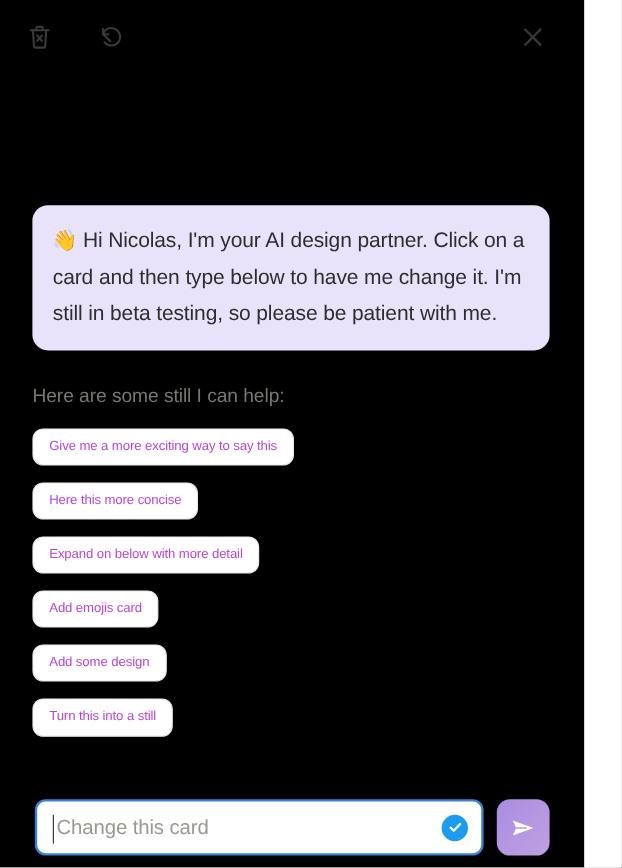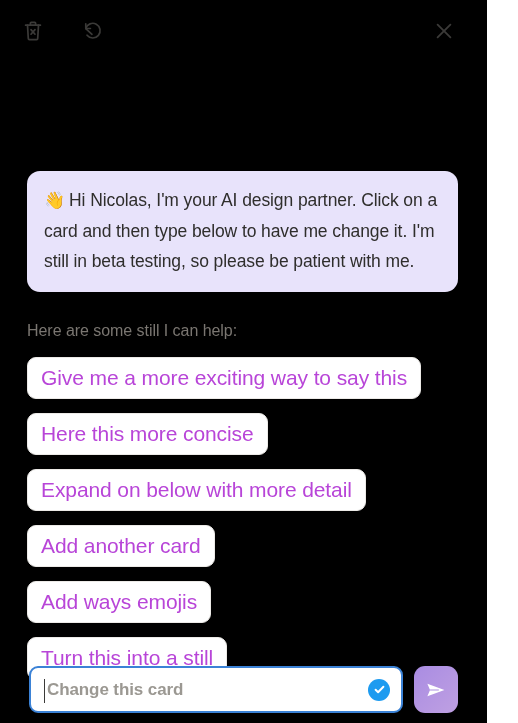--- a/index.html
+++ b/index.html
@@ -123,21 +123,21 @@
     align-items: flex-start;
     gap: 14px;
   }
   .chip {
     display: inline-flex;
     align-items: center;
     background: #ffffff;
     border: 1px solid #eceae7;
     border-radius: 9px;
     padding: 8px 13px 9px 13px;
-    font-size: 21px;
+    font-size: 11px;
     color: #b845d8;
     letter-spacing: -0.1px;
     cursor: pointer;
     font-family: "Liberation Sans", sans-serif;
     line-height: 1.1;
     white-space: nowrap;
   }
 
   
   .composer {
@@ -175,21 +175,20 @@
   .text-input {
     width: 100%;
     border: 0;
     outline: 0;
     background: transparent;
     font-family: "Liberation Sans", sans-serif;
     font-size: 17px;
     color: #2f2e2c;
     letter-spacing: -0.1px;
     padding: 0 0 0 3px;
-    font-weight: bold;
   }
   .text-input::placeholder {
     color: #9b9892;
     opacity: 1;
   }
   .check-badge {
     position: absolute;
     right: 11px;
     top: 50%;
     transform: translateY(-50%);
@@ -269,22 +268,22 @@
       <div class="bubble">
         <span class="wave">👋</span><span>Hi Nicolas, I'm your AI design partner. Click on a card and then type below to have me change it. I'm still in beta testing, so please be patient with me.</span>
       </div>
 
       <div class="helper-label">Here are some still I can help:</div>
 
       <div class="chips">
         <button class="chip">Give me a more exciting way to say this</button>
         <button class="chip">Here this more concise</button>
         <button class="chip">Expand on below with more detail</button>
-        <button class="chip">Add another card</button>
-        <button class="chip">Add ways emojis</button>
+        <button class="chip">Add emojis card</button>
+        <button class="chip">Add some design</button>
         <button class="chip">Turn this into a still</button>
       </div>
 
     </div>
 
     <div class="composer">
 
       <div class="input-wrap">
         <span class="caret"></span>
         <input class="text-input" type="text" placeholder="Change this card" style="">

